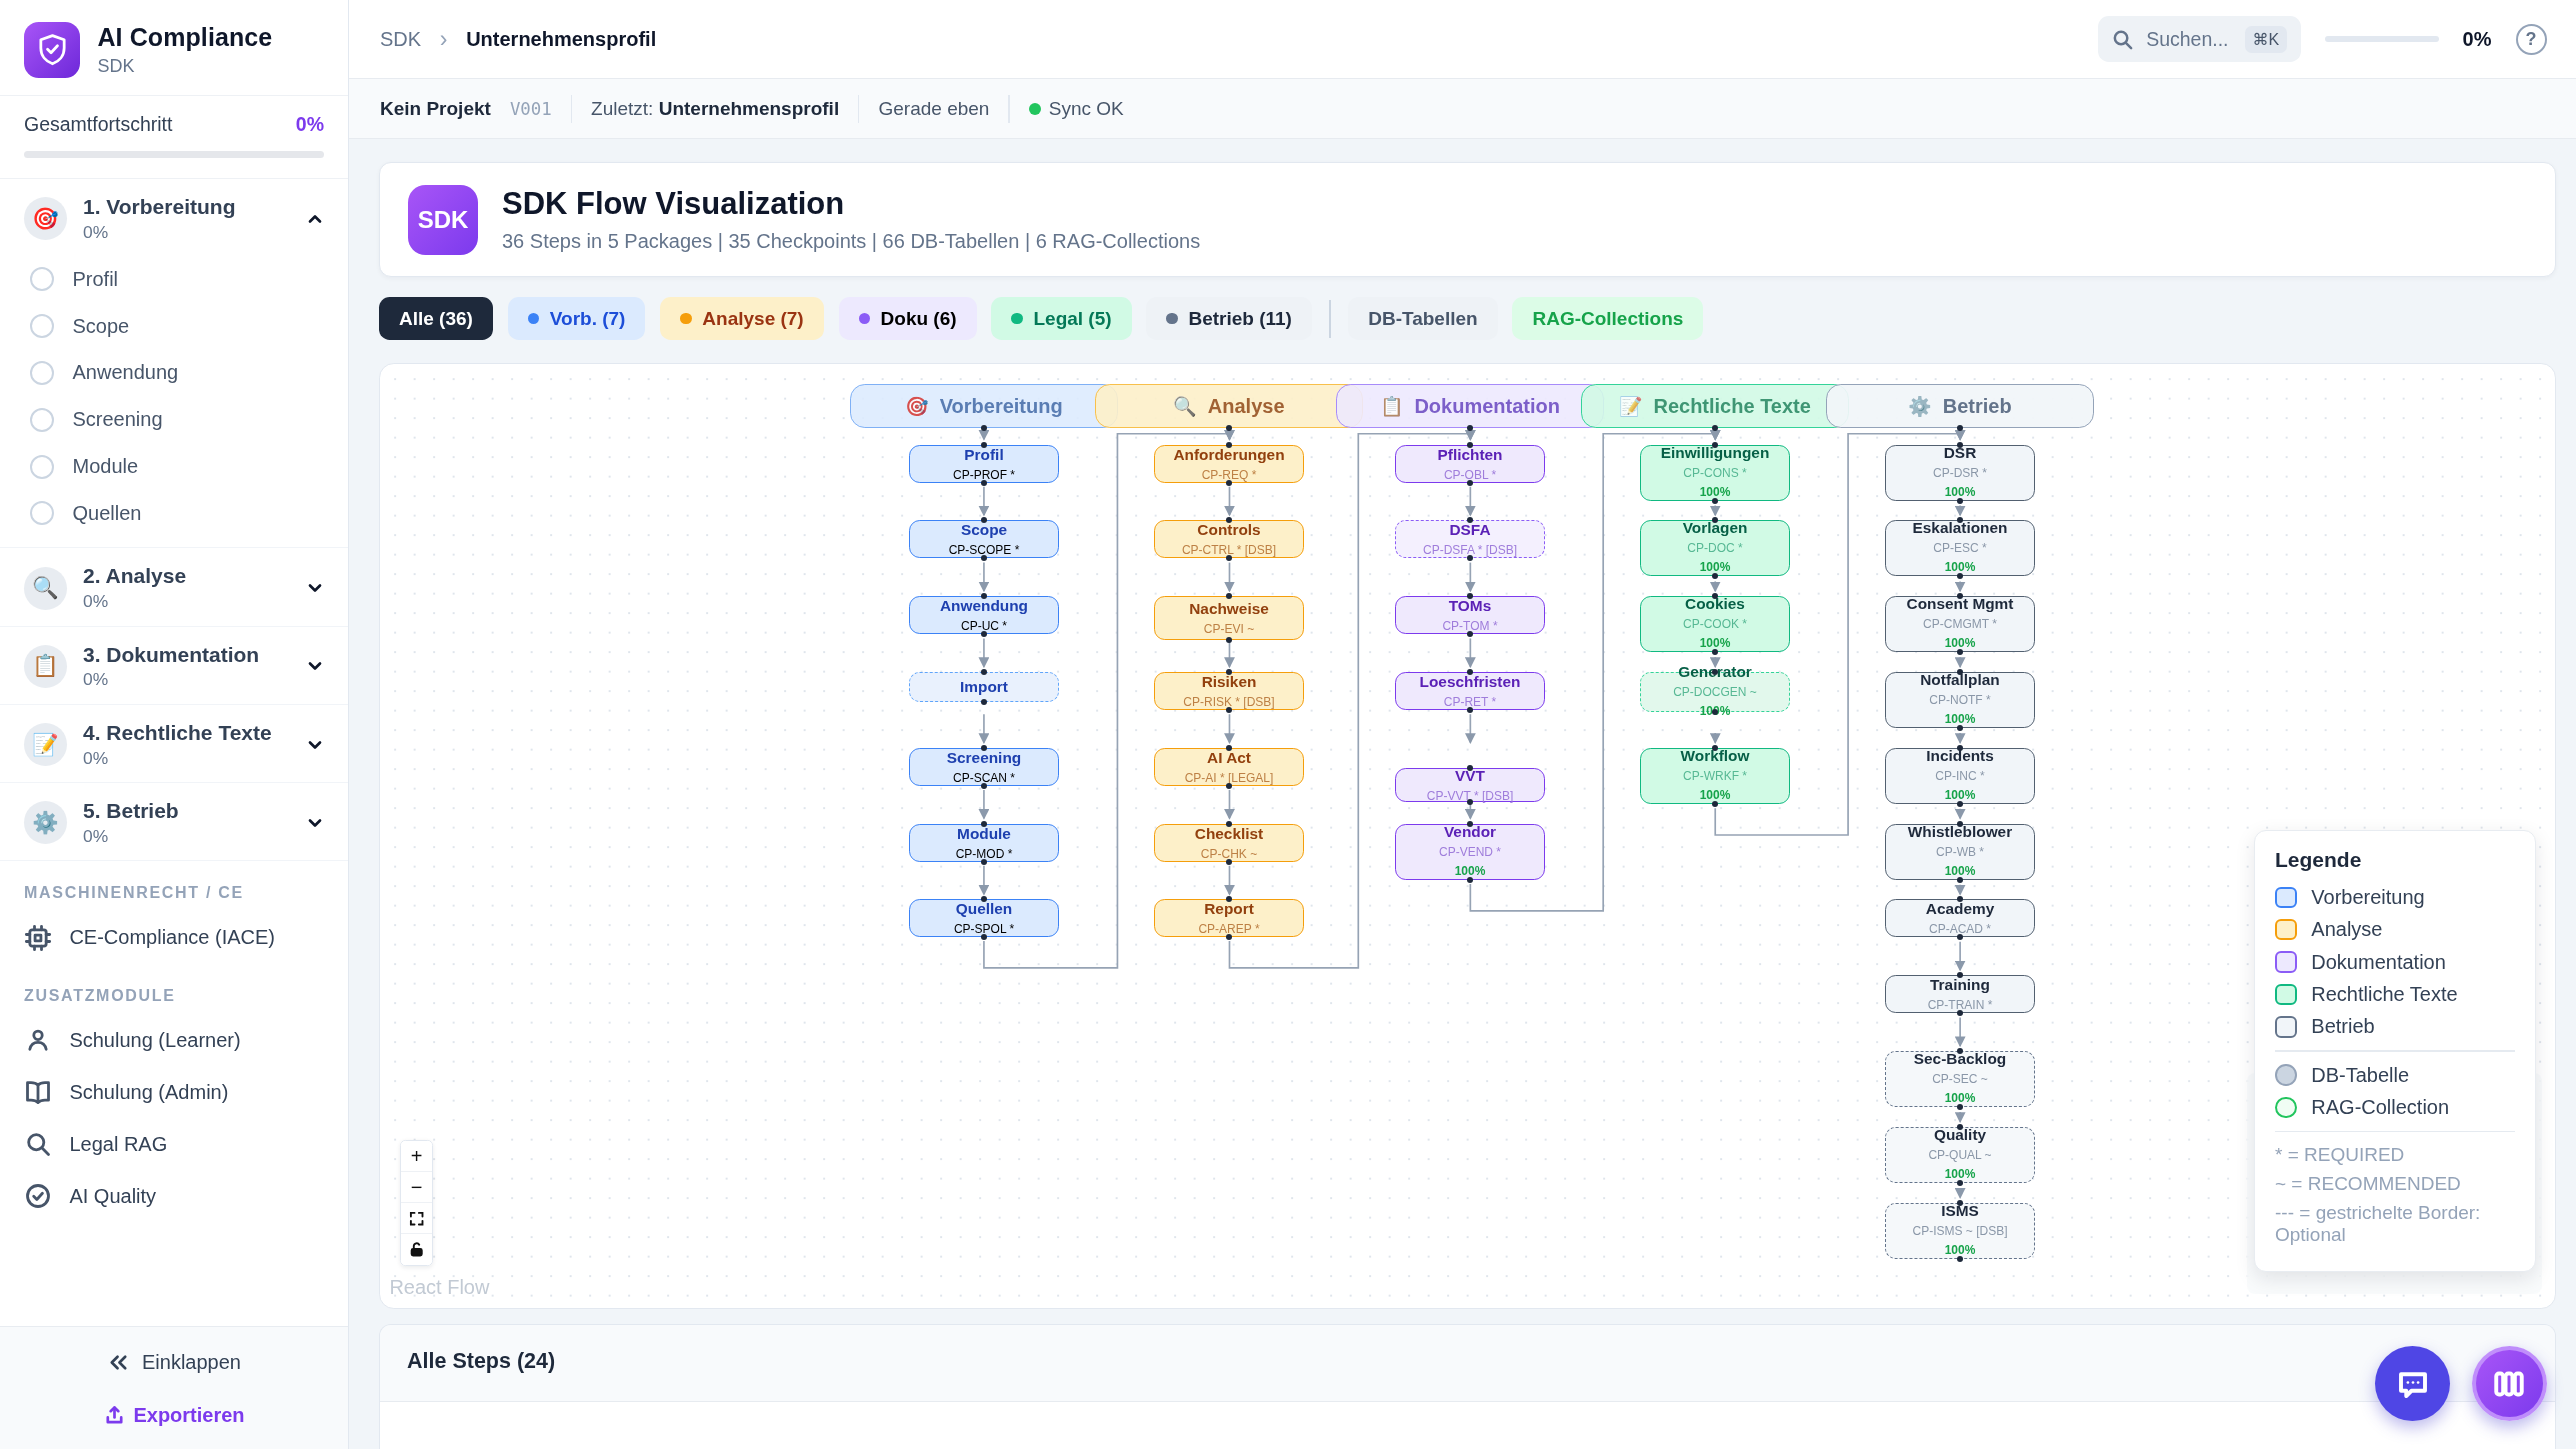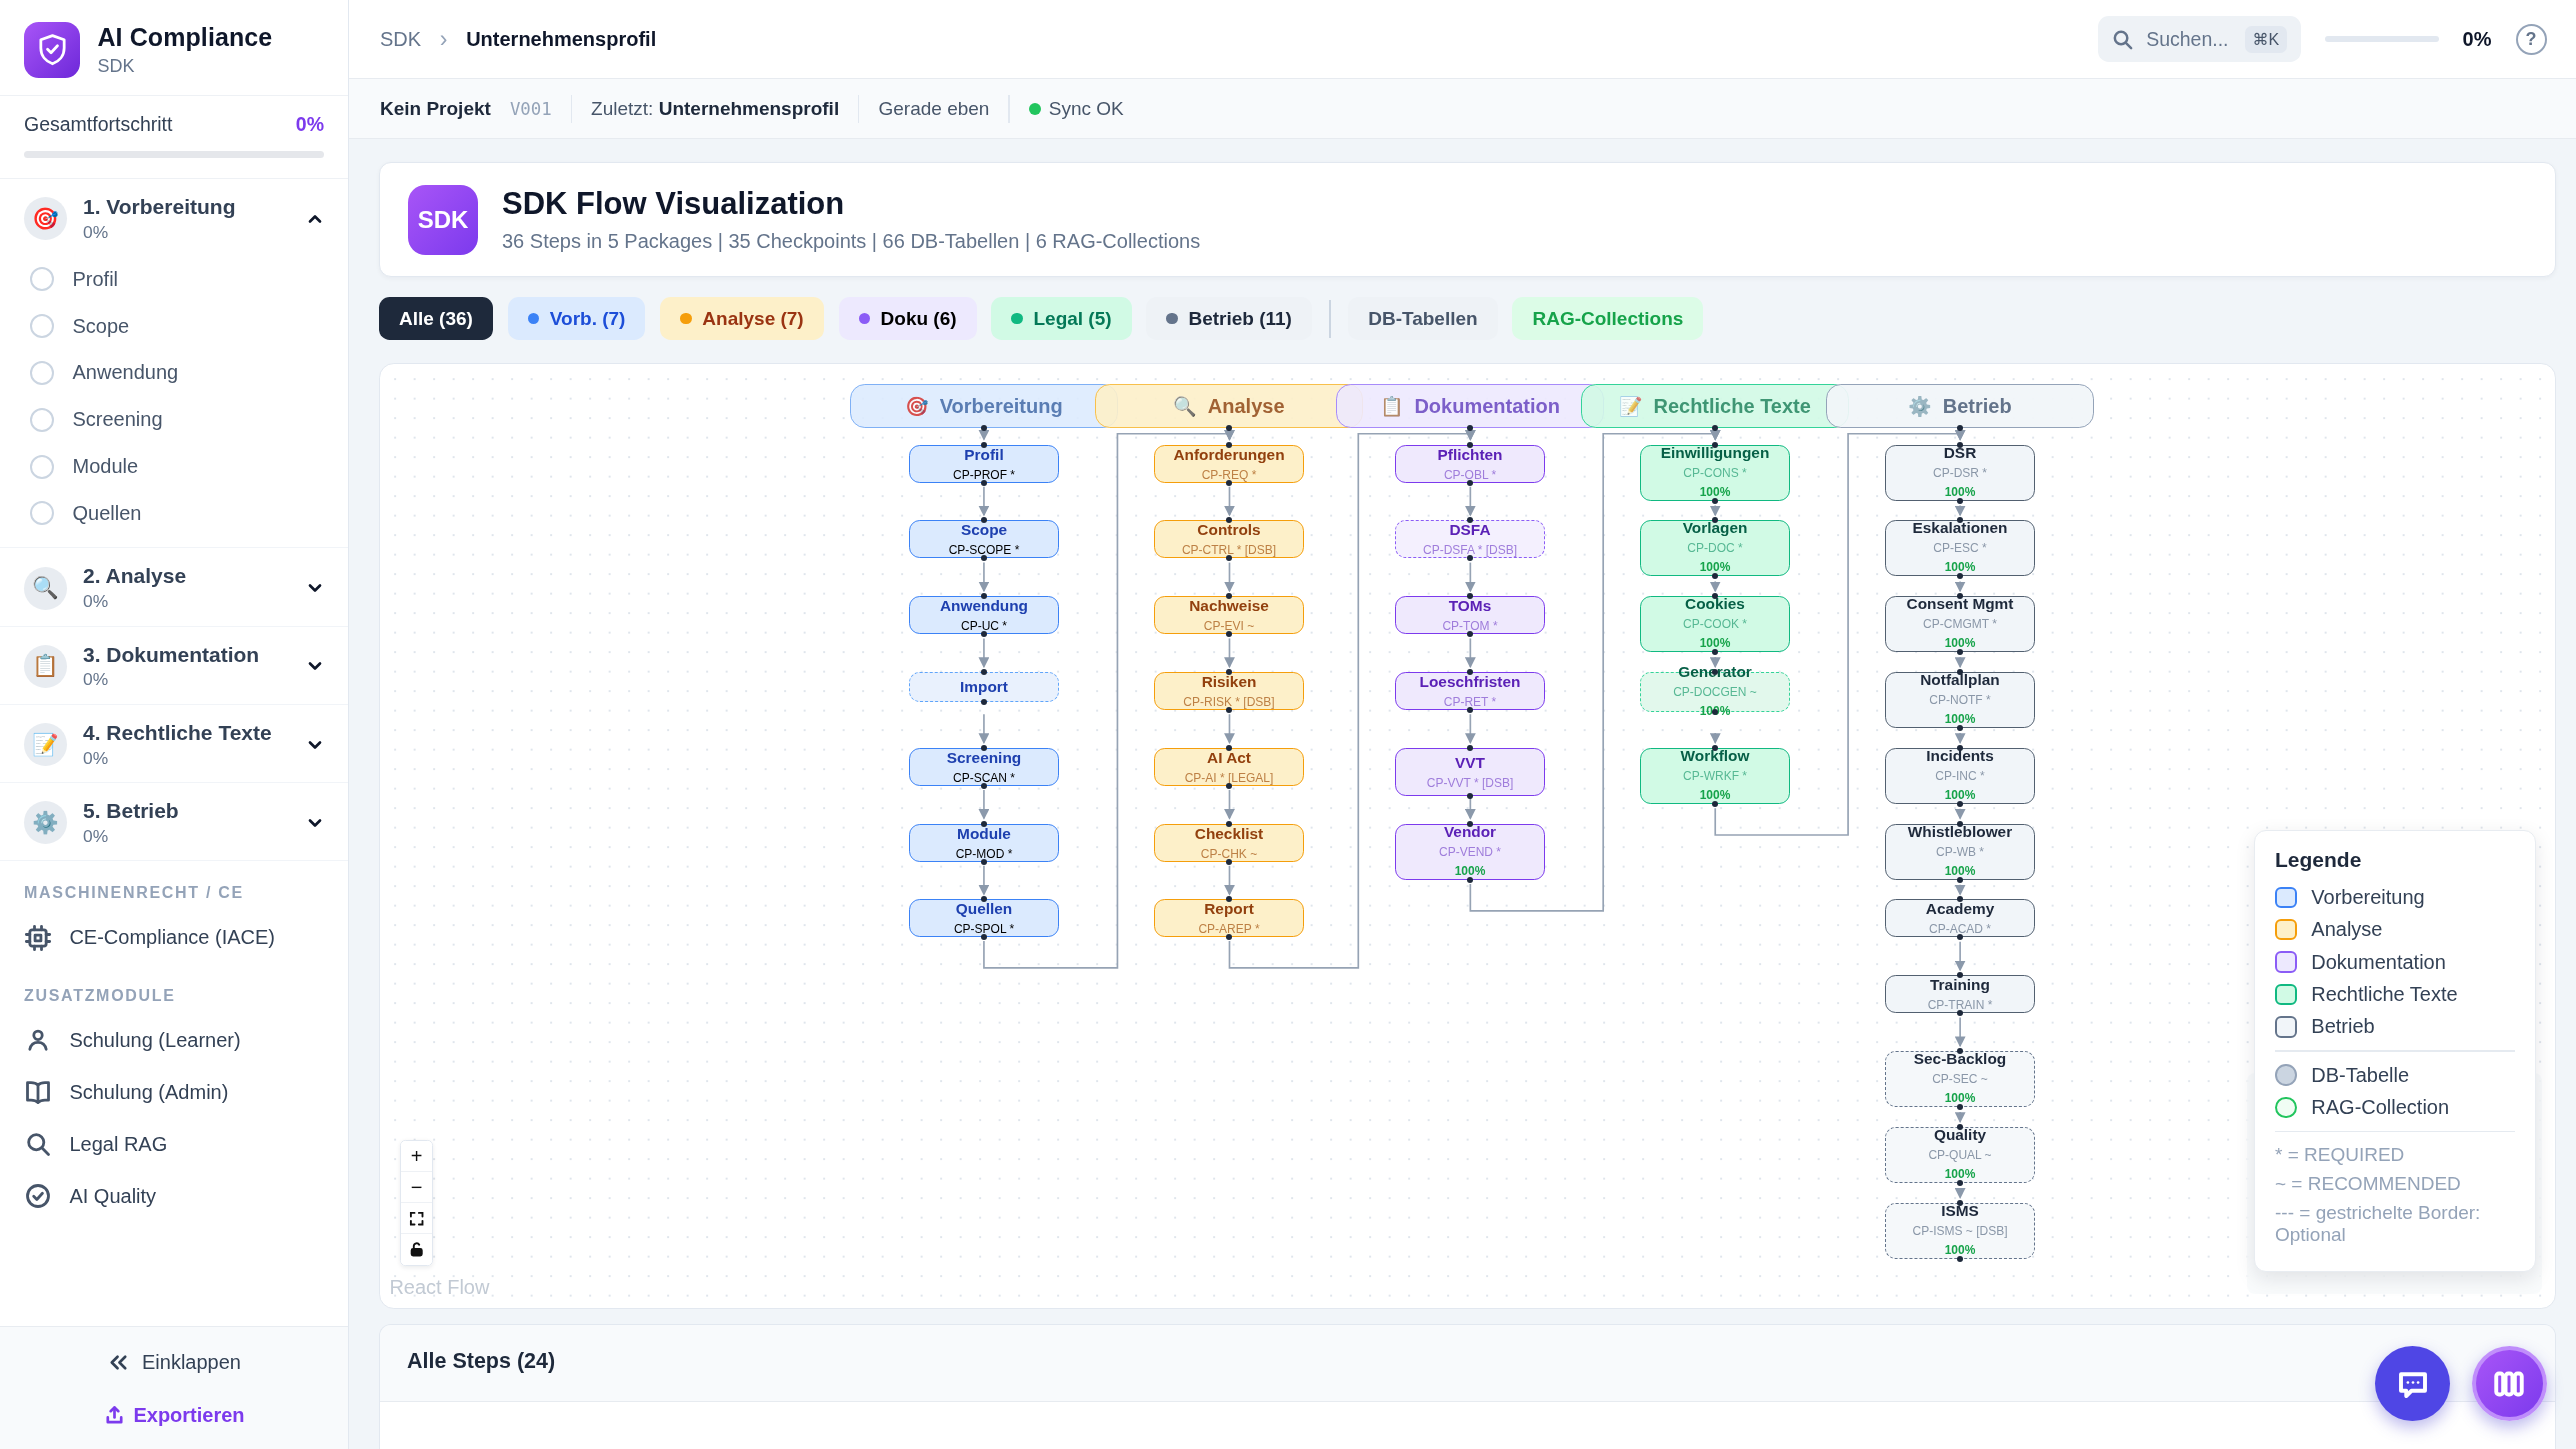--- a/index.html
+++ b/index.html
@@ -556,21 +556,21 @@
           <span>Analyse</span>
         </div>
         <div class="fnode n-analyse" style="left: 774px; top: 81px; height: 38px;">
           <div class="fnode-title">Anforderungen</div>
           <div class="fnode-code">CP-REQ *</div>
         </div>
         <div class="fnode n-analyse" style="left: 774px; top: 156px; height: 38px;">
           <div class="fnode-title">Controls</div>
           <div class="fnode-code">CP-CTRL * [DSB]</div>
         </div>
-        <div class="fnode n-analyse" style="left: 774px; top: 232px; height: 38px;">
+        <div class="fnode n-analyse" style="left: 774px; top: 232px; height: 44px;">
           <div class="fnode-title">Nachweise</div>
           <div class="fnode-code">CP-EVI ~</div>
         </div>
         <div class="fnode n-analyse" style="left: 774px; top: 308px; height: 38px;">
           <div class="fnode-title">Risiken</div>
           <div class="fnode-code">CP-RISK * [DSB]</div>
         </div>
         <div class="fnode n-analyse" style="left: 774px; top: 384px; height: 38px;">
           <div class="fnode-title">AI Act</div>
           <div class="fnode-code">CP-AI * [LEGAL]</div>
@@ -596,21 +596,21 @@
           <div class="fnode-code">CP-DSFA * [DSB]</div>
         </div>
         <div class="fnode n-doku" style="left: 1015px; top: 232px; height: 38px;">
           <div class="fnode-title">TOMs</div>
           <div class="fnode-code">CP-TOM *</div>
         </div>
         <div class="fnode n-doku" style="left: 1015px; top: 308px; height: 38px;">
           <div class="fnode-title">Loeschfristen</div>
           <div class="fnode-code">CP-RET *</div>
         </div>
-        <div class="fnode n-doku" style="left: 1015px; top: 384px; height: 48px;">
+        <div class="fnode n-doku" style="left: 1015px; top: 404px; height: 34px;">
           <div class="fnode-title">VVT</div>
           <div class="fnode-code">CP-VVT * [DSB]</div>
         </div>
         <div class="fnode n-doku" style="left: 1015px; top: 460px; height: 56px;">
           <div class="fnode-title">Vendor</div>
           <div class="fnode-code">CP-VEND *</div>
           <div class="fnode-pct">100%</div>
           <div class="fnode-bar"></div>
         </div>
         <div class="pkg pkg-legal" style="left: 1201px; top: 20px; width: 268px;">

